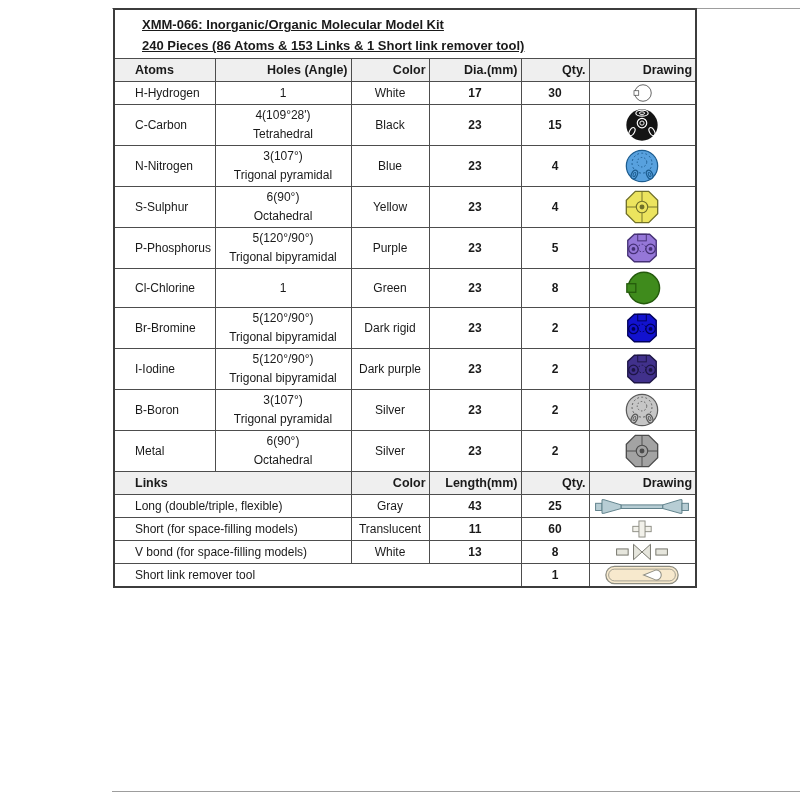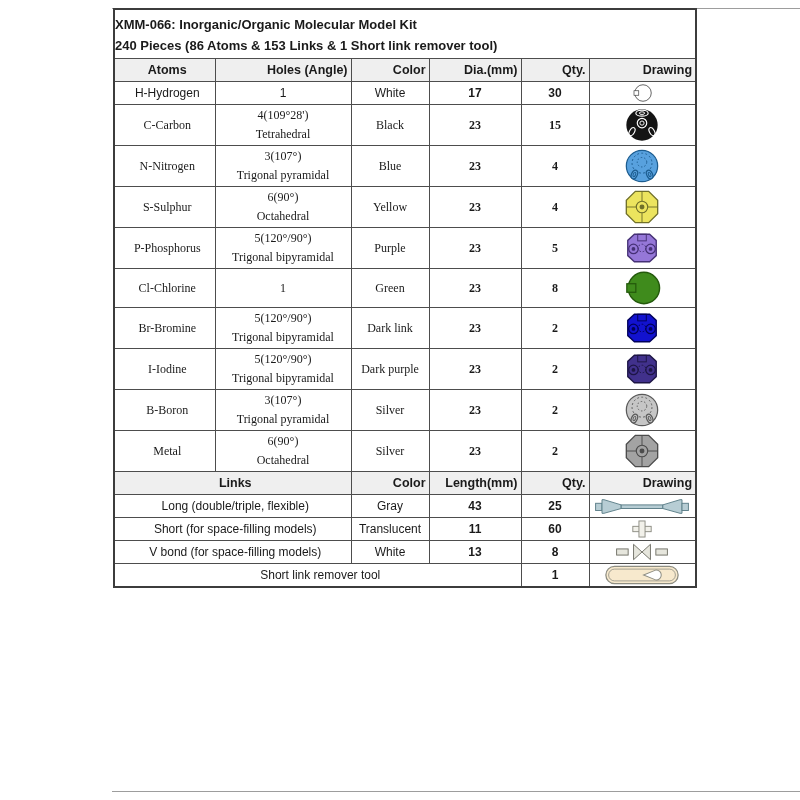--- a/index.html
+++ b/index.html
@@ -13,25 +13,25 @@
   table#spec{
     position:absolute;left:113px;top:8px;width:582px;
     border-collapse:collapse;table-layout:fixed;
     border:2px solid #3c3c3c;
   }
   td,th{
     border:1px solid #4d4d4d;font-size:12px;text-align:center;
     padding:1px 3px;overflow:hidden;vertical-align:middle;line-height:15px;
   }
   th{background:#efefef;font-weight:bold;font-size:12.5px;text-align:right;}
-  .al{text-align:center;padding-left:8px;margin-left:28px;}
+  .al{text-align:left;padding-left:20px;margin-left:28px;}
   tr.h23{height:23px;}
-  tr.h47{height:36px;font-family:Liberation Serif, serif;}
+  tr.h47{height:36px;}
   tr.title-row{height:48px;}
-  tr.title-row td{text-align:left;padding:4px 4px 2px 0;}
+  tr.title-row td{text-align:left;padding:4px 4px 2px 27px;text-decoration:underline;}
   tr.title-row div{font-weight:bold;font-size:13px;line-height:21px;white-space:nowrap;}
   .num{font-weight:bold;}
   .hl{line-height:19px;}
   td.draw{padding:0;}
   td.draw svg{display:block;margin:0 auto;}
   .icwrap{display:block;}
 </style>
 </head>
 <body>
 
@@ -185,21 +185,21 @@
             </svg>
           </span>
         </td>
       </tr>
       <tr class="h47">
         <td class="al">Br-Bromine</td>
         <td>
           <div class="hl">5(120°/90°)</div>
           <div class="hl">Trigonal bipyramidal</div>
         </td>
-        <td>Dark link</td>
+        <td>Dark rigid</td>
         <td class="num">23</td>
         <td class="num">2</td>
         <td class="draw">
           <span class="icwrap">
             <svg width="38" height="38" viewBox="0 0 40 40">
     <polygon points="12,5.5 28,5.5 35,12 35,28 28,34.5 12,34.5 5,28 5,12" fill="#1212cf" stroke="#00005a" stroke-width="1.4"></polygon>
     <rect x="15.5" y="5.5" width="9" height="7" fill="none" stroke="#00005a" stroke-width="1"></rect>
     <circle cx="11" cy="21" r="5" fill="#1212cf" stroke="#00005a" stroke-width="1.3"></circle>
     <circle cx="11" cy="21" r="2" fill="#00005a"></circle>
     <circle cx="29" cy="21" r="5" fill="#1212cf" stroke="#00005a" stroke-width="1.3"></circle>

